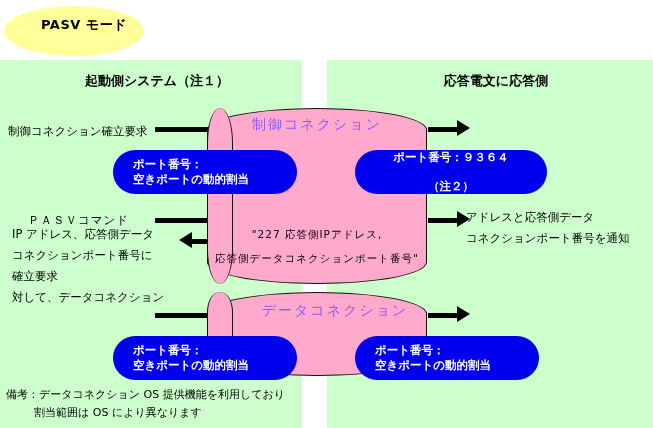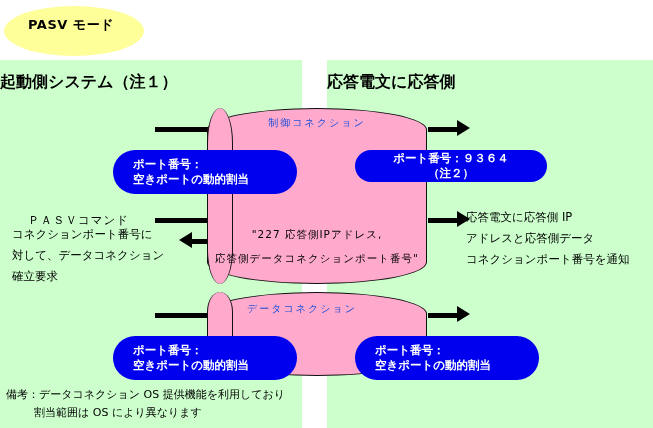--- a/index.html
+++ b/index.html
@@ -11,31 +11,31 @@
   .stage{position:absolute;left:0;top:0;width:653px;height:428px;}
 
   
   #title-ellipse{
     position:absolute;left:4px;top:6px;width:140px;height:50px;
     background:#ffff99;border-radius:50%/50%;
   }
   #title-label{
     position:absolute;left:28px;top:16px;width:112px;
     font-size:13px;font-weight:bold;letter-spacing:0.5px;
-    color:#000;white-space:nowrap;
+    color:#000;white-space:nowrap;text-align:center;
   }
 
   
   .panel{position:absolute;background:#ccffcc;}
   #panel-left{left:0px;top:60px;width:302px;height:368px;}
   #panel-right{left:327px;top:60px;width:326px;height:368px;}
 
   .panel-title{
-    position:absolute;top:72px;font-size:16px;font-weight:bold;
-    text-align:left;white-space:nowrap;color:#000;
+    position:absolute;top:72px;font-size:13px;font-weight:bold;
+    text-align:center;white-space:nowrap;color:#000;padding-left:6px;
   }
   #panel-left-title{left:0px;width:302px;}
   #panel-right-title{left:327px;width:326px;}
 
   
   .conn{
     position:absolute;background:#ffaacc;
     border:1px solid #111;
     border-top-left-radius:60% 26px;
     border-top-right-radius:60% 26px;
@@ -53,44 +53,44 @@
     box-sizing:border-box;
   }
   #lobe-control{left:207px;top:108px;width:26px;height:176px;
      border-top-left-radius:26px 70px;border-top-right-radius:26px 70px;
      border-bottom-left-radius:26px 70px;border-bottom-right-radius:26px 70px;}
   #lobe-data{left:207px;top:292px;width:26px;height:84px;
      border-top-left-radius:26px 40px;border-top-right-radius:26px 40px;
      border-bottom-left-radius:26px 40px;border-bottom-right-radius:26px 40px;}
 
   .conn-title{
-    position:absolute;font-size:10px;text-align:center;white-space:nowrap;
-    letter-spacing:2px;color:#1d4ed8;
+    position:absolute;font-size:14px;text-align:center;white-space:nowrap;
+    letter-spacing:2px;color:#8b5cf6;
   }
   #conn-control-title{left:207px;top:116px;width:220px;}
-  #conn-data-title{left:192px;top:302px;width:220px;}
+  #conn-data-title{left:225px;top:302px;width:220px;}
 
   .conn-msg{
     position:absolute;font-size:10.5px;text-align:center;white-space:nowrap;
     letter-spacing:1px;color:#000;
   }
   #conn-msg-line1{left:207px;top:228px;width:220px;}
   #conn-msg-line2{left:197px;top:252px;width:240px;}
 
   
   .pill{
     position:absolute;background:#0000ee;border-radius:22px;
     color:#ffffff;font-size:11.5px;font-weight:bold;line-height:15px;
     display:flex;flex-direction:column;justify-content:center;
     box-sizing:border-box;white-space:nowrap;
   }
   #pill-ctrl-left{left:113px;top:150px;width:184px;height:44px;
       align-items:flex-start;padding-left:20px;}
-  #pill-ctrl-right{left:355px;top:150px;width:192px;height:32px;
-      align-items:center;}
+  #pill-ctrl-right{left:355px;top:150px;width:192px;height:44px;
+      align-items:center;justify-content:space-between;}
   #pill-data-left{left:113px;top:336px;width:184px;height:44px;
       align-items:flex-start;padding-left:20px;}
   #pill-data-right{left:355px;top:336px;width:184px;height:44px;
       align-items:flex-start;padding-left:20px;}
   .pill span{display:block;}
 
   
   .note{position:absolute;font-size:11.5px;line-height:21px;color:#000;white-space:nowrap;}
   #note-ctrl-req{left:8px;top:121px;}
   #note-pasv{left:28px;top:210px;letter-spacing:1px;}
@@ -169,30 +169,31 @@
   </div>
   <div id="pill-data-left" class="pill">
     <span>ポート番号：</span>
     <span>空きポートの動的割当</span>
   </div>
   <div id="pill-data-right" class="pill">
     <span>ポート番号：</span>
     <span>空きポートの動的割当</span>
   </div>
 
+  <div id="note-ctrl-req" class="note">制御コネクション確立要求</div>
   <div id="note-pasv" class="note">ＰＡＳＶコマンド</div>
 
   <div id="note-left-long" class="note">
+    <div>IP アドレス、応答側データ</div>
     <div>コネクションポート番号に</div>
+    <div>確立要求</div>
     <div>対して、データコネクション</div>
-    <div>確立要求</div>
   </div>
 
   <div id="note-right-long" class="note">
-    <div>応答電文に応答側 IP</div>
     <div>アドレスと応答側データ</div>
     <div>コネクションポート番号を通知</div>
   </div>
 
   <div id="note-remark" class="note">
     <div>備考：データコネクション OS 提供機能を利用しており</div>
     <div class="indent">割当範囲は OS により異なります</div>
   </div>
 
 </div>

